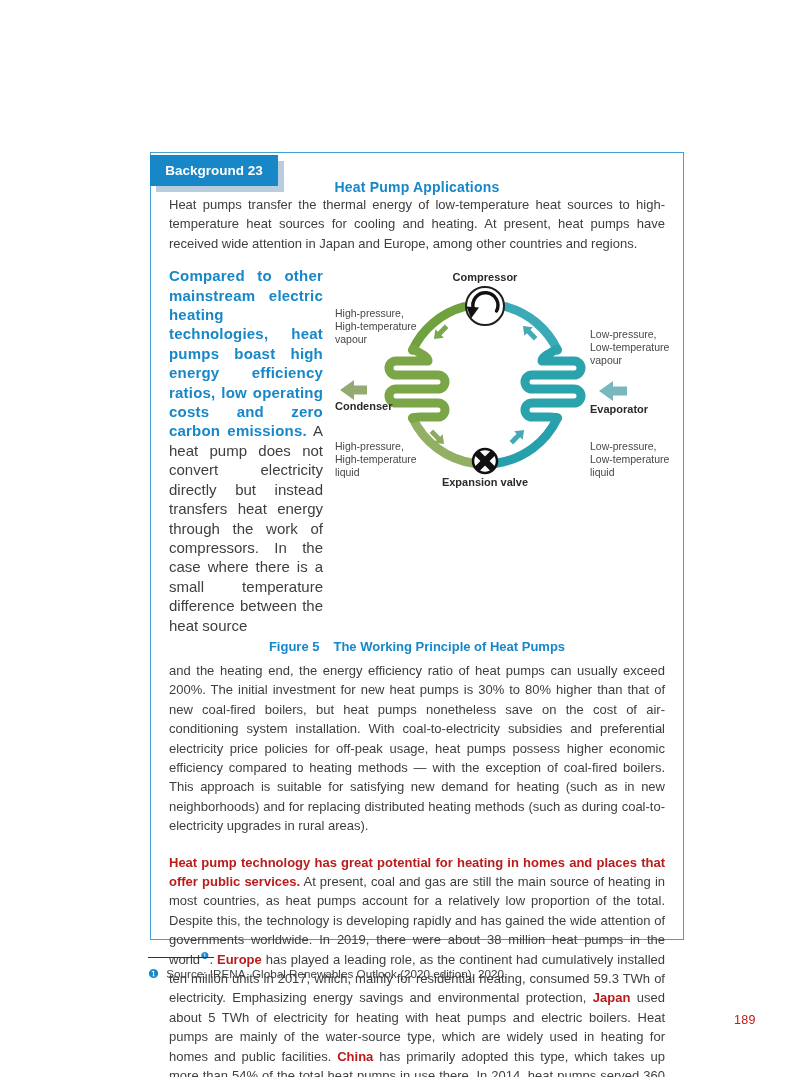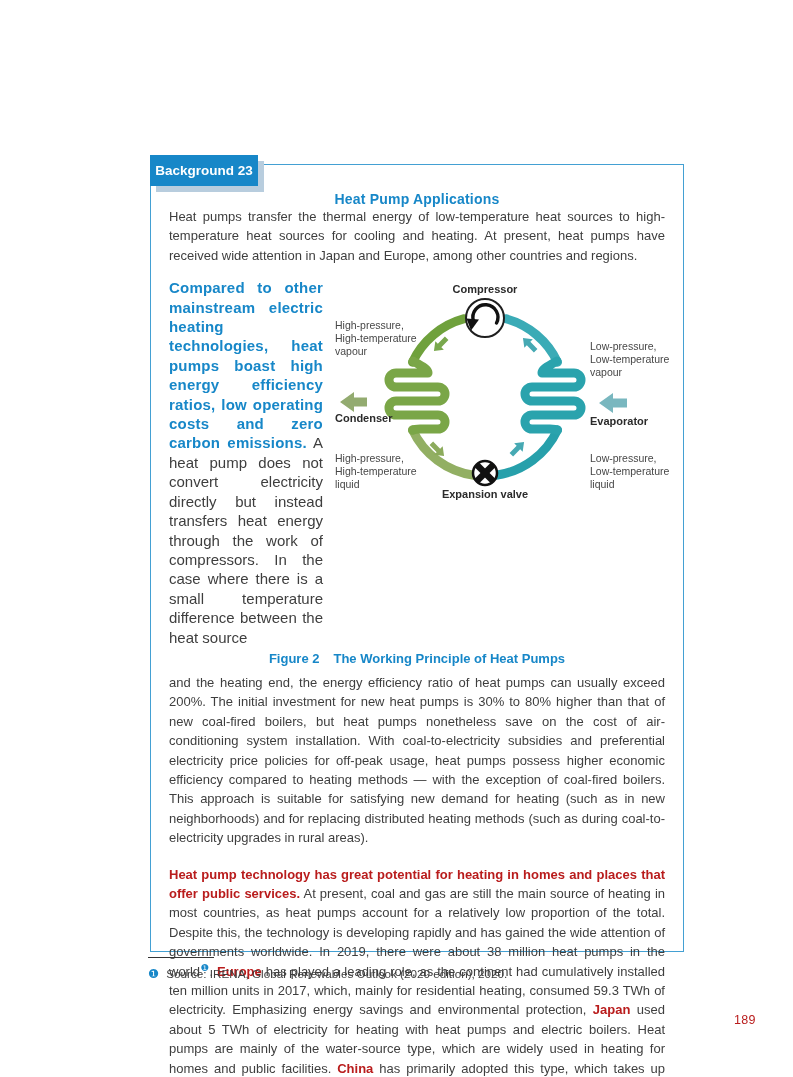--- a/index.html
+++ b/index.html
@@ -1,23 +1,23 @@
 <!DOCTYPE html>
 <html><head>
 <meta charset="utf-8">
 <style>
   * { margin:0; padding:0; box-sizing:border-box; }
   html,body { width:793px; height:1077px; background:#ffffff;
     font-family:"Liberation Sans","DejaVu Sans",sans-serif; color:#3e3e3e; }
   .page { position:relative; width:793px; height:1077px; background:#fff; overflow:hidden; }
 
-  .box { position:absolute; left:150px; top:164px; width:534px; height:788px;
+  .box { position:absolute; left:150px; top:152px; width:534px; height:788px;
     border:1.5px solid #43a0d3; padding:26px 18px 0 18px; }
 
-  .badge { position:absolute; left:150px; top:155px; width:108px; height:31px;
+  .badge { position:absolute; left:150px; top:155px; width:128px; height:31px;
     background:#1787c8; color:#fff; font-weight:bold; font-size:13.5px;
     display:flex; align-items:center; justify-content:center;
     box-shadow:6px 6px 0 #b8cdde; z-index:3; }
 
   .title { text-align:center; color:#1787c8; font-weight:bold; font-size:14px; letter-spacing:0.2px; }
 
   .para { font-size:13px; line-height:19.4px; text-align:justify; color:#3e3e3e; }
   .intro { margin-top:0; }
   .figure-row { margin-top:13px; display:flex; }
   .left-col { width:154px; flex:none; font-size:15px; line-height:19.4px;
@@ -127,21 +127,21 @@
           <g>
             <text x="263" y="184" class="lbl">Low-pressure,</text>
             <text x="263" y="197" class="lbl">Low-temperature</text>
             <text x="263" y="210" class="lbl">liquid</text>
           </g>
         </svg>
       </div>
     </div>
 
     <div class="caption">
-      <span class="cap-label">Figure 2</span><span>The Working Principle of Heat Pumps</span>
+      <span class="cap-label">Figure 5</span><span>The Working Principle of Heat Pumps</span>
     </div>
 
     <div class="para cont">and the heating end, the energy efficiency ratio of heat pumps can usually exceed 200%. The initial investment for new heat pumps is 30% to 80% higher than that of new coal-fired boilers, but heat pumps nonetheless save on the cost of air-conditioning system installation. With coal-to-electricity subsidies and preferential electricity price policies for off-peak usage, heat pumps possess higher economic efficiency compared to heating methods — with the exception of coal-fired boilers. This approach is suitable for satisfying new demand for heating (such as in new neighborhoods) and for replacing distributed heating methods (such as during coal-to-electricity upgrades in rural areas).</div>
 
     <div class="para para2">
       <span class="blue-bold">Heat pump technology has great potential for heating in homes and places that offer public services.</span><span> At present, coal and gas are still the main source of heating in most countries, as heat pumps account for a relatively low proportion of the total. Despite this, the technology is developing rapidly and has gained the wide attention of governments worldwide. In 2019, there were about 38 million heat pumps in the world</span><sup class="fn-marker">❶</sup><span>. </span><span class="blue-bold">Europe</span><span> has played a leading role, as the continent had cumulatively installed ten million units in 2017, which, mainly for residential heating, consumed 59.3 TWh of electricity. Emphasizing energy savings and environmental protection, </span><span class="blue-bold">Japan</span><span> used about 5 TWh of electricity for heating with heat pumps and electric boilers. Heat pumps are mainly of the water-source type, which are widely used in heating for homes and public facilities. </span><span class="blue-bold">China</span><span> has primarily adopted this type, which takes up more than 54% of the total heat pumps in use there. In 2014, heat pumps served 360 million m</span><sup class="unit">2</sup><span>.</span>
     </div>
   </div>
 
   <div class="footnote-rule"></div>

